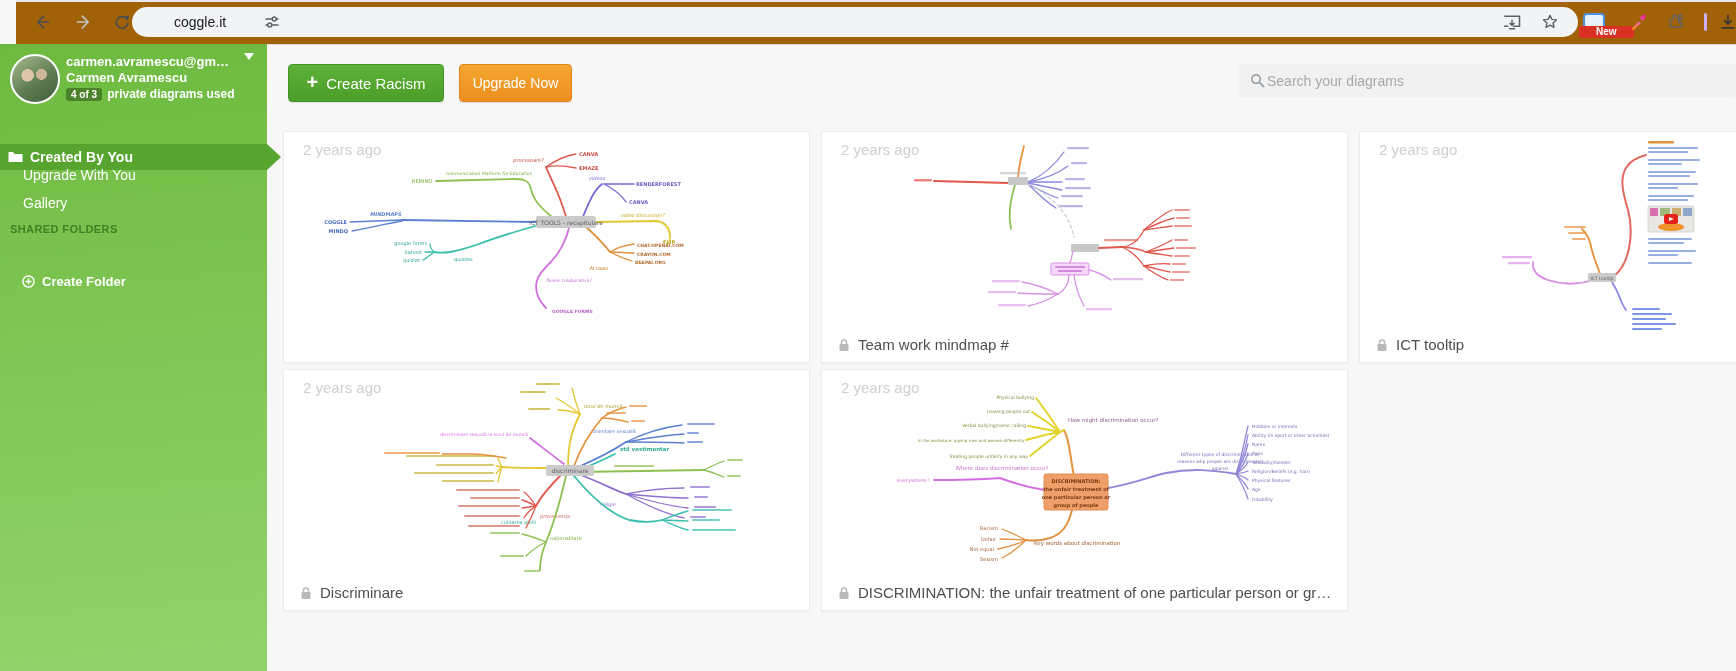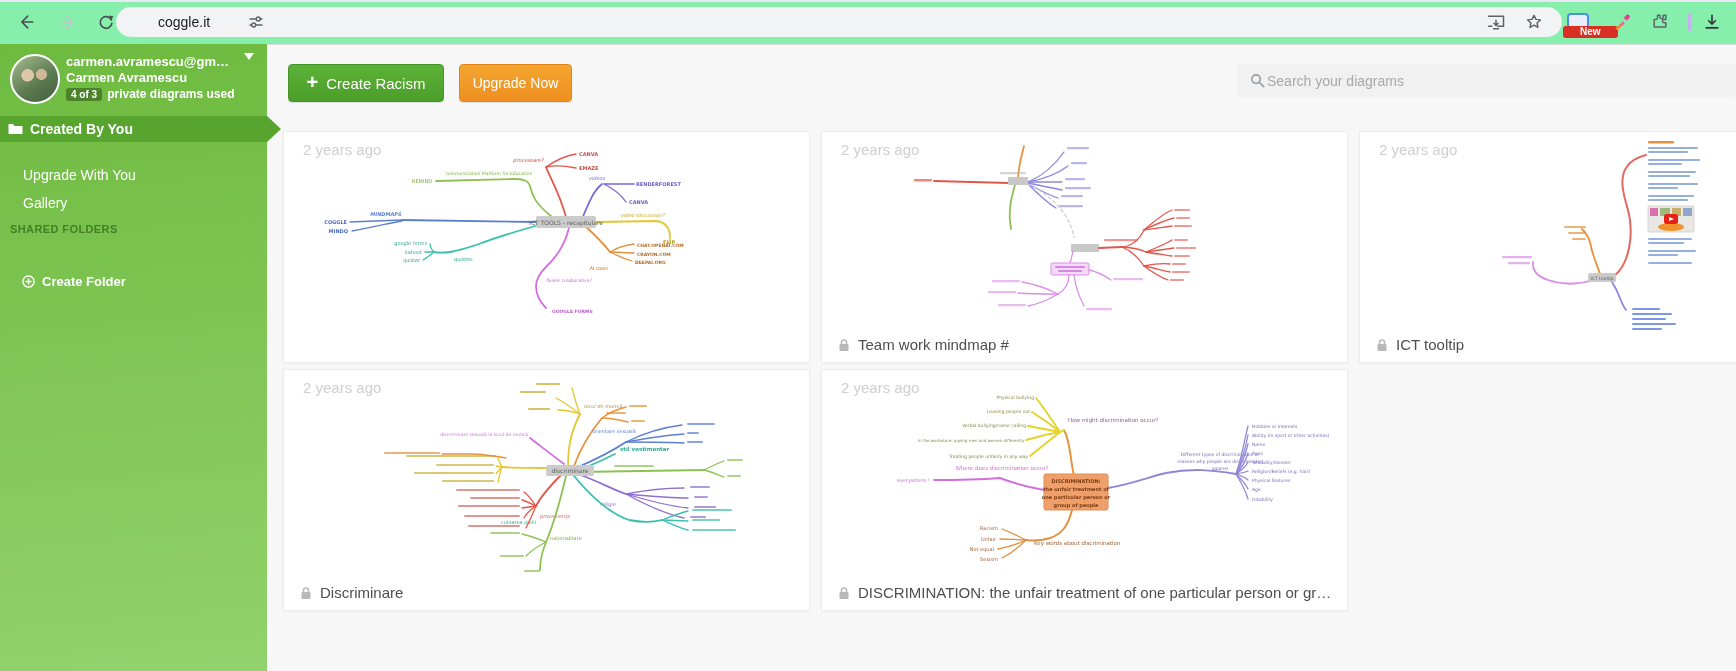--- a/index.html
+++ b/index.html
@@ -1,20 +1,20 @@
 <!DOCTYPE html>
 <html><head>
 <meta charset="utf-8">
 <style>
   html,body{margin:0;padding:0;}
   .page{position:relative;width:1736px;height:671px;background:#f7f7f7;overflow:hidden;
         font-family:"Liberation Sans",sans-serif;-webkit-font-smoothing:antialiased;}
 
   
-  .tb{position:absolute;top:0;left:0;right:0;height:44px;background:#86efac;border-bottom:1px solid #dadce0;}
+  .tb{position:absolute;top:0;left:16px;right:0;height:44px;background:#a16207;border-bottom:1px solid #dadce0;}
   .tb::before{content:"";position:absolute;top:0;left:0;right:0;height:2px;background:#ece8f3;}
   .tb-ic{position:absolute;top:10px;width:24px;height:24px;display:flex;align-items:center;justify-content:center;cursor:pointer;}
   .omni{position:absolute;left:116px;top:7px;width:1446px;height:30px;border-radius:15px;background:#f1f3f4;
         display:flex;align-items:center;cursor:text;}
   .omni .url{margin-left:42px;font-size:14px;color:#202124;}
   .ext-divider{position:absolute;left:1688px;top:13px;width:3px;height:18px;border-radius:2px;background:#c9aef2;}
   .newbadge{position:absolute;left:-3px;bottom:-4px;background:#d93025;color:#fff;font-size:10px;font-weight:bold;
             border-radius:3px;padding:1px 17px;line-height:1;}
 
   
@@ -148,21 +148,21 @@
   <div class="sb">
     <div class="sb-caret"></div>
     <div class="av"></div>
     <div class="u-email">carmen.avramescu@gm…</div>
     <div class="u-name">Carmen Avramescu</div>
     <div class="u-usage">
       <span class="u-badge">4 of 3</span>
       <span>private diagrams used</span>
     </div>
 
-    <div class="nav-row active" style="top:72px">
+    <div class="nav-row active" style="top:100px">
       <span style="margin:0 7px 0 8px;display:flex">
         <svg width="15" height="12" viewBox="0 0 15 12">
             <path d="M0.5 1 h4.5 l1.5 2 h8 v8 h-14 Z" fill="#fff"></path>
           </svg>
       </span>
       <span>Created By You</span>
       <span class="nav-arrow"></span>
     </div>
     <div class="nav-row nav-plain" style="top:118px">
       <span>Upgrade With You</span>

